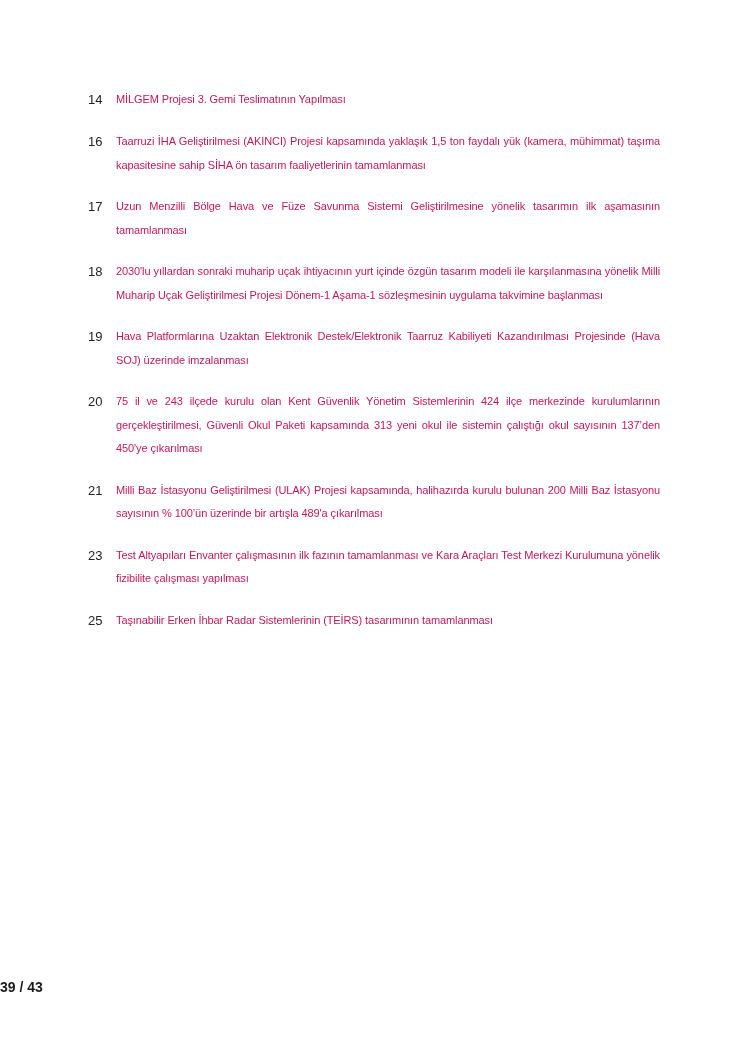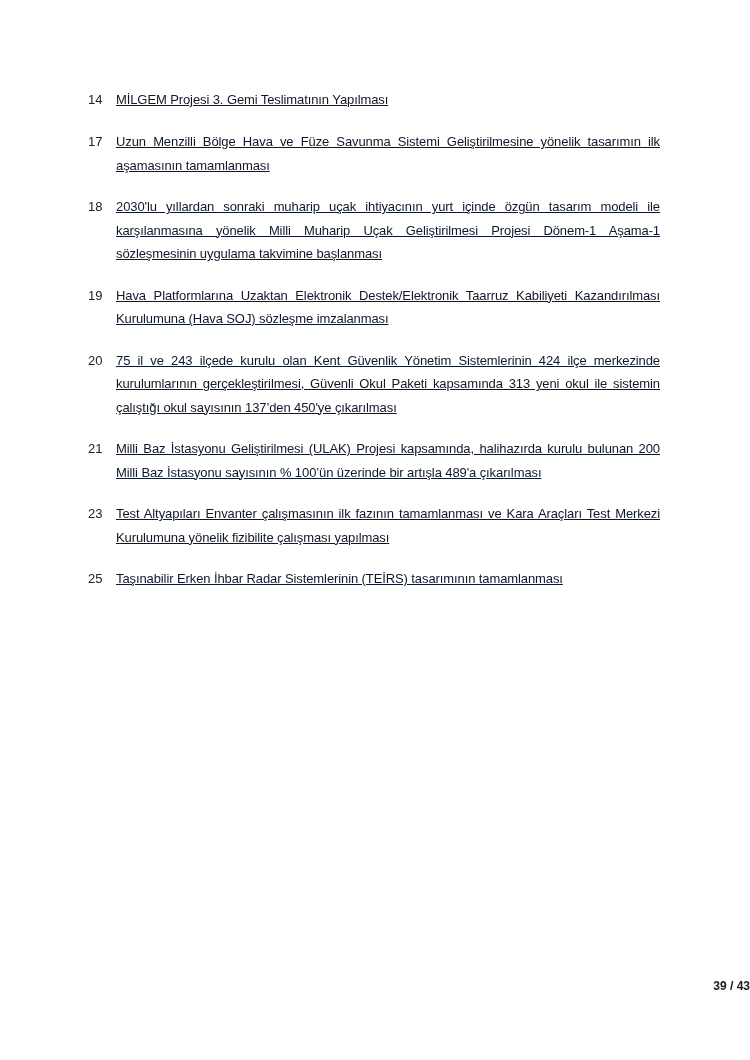--- a/index.html
+++ b/index.html
@@ -8,48 +8,52 @@
       font-family: "Liberation Sans", sans-serif; color: #1a1a1a;
     }
     .page { position: absolute; left: 0; top: 0; width: 750px; height: 1060px; }
     .list { position: absolute; left: 88px; top: 88px; width: 572px; }
     .item { display: flex; align-items: flex-start; margin-bottom: 18px; }
     .num {
       width: 28px; flex: 0 0 28px; font-size: 13px; line-height: 24px;
       color: #222; padding-top: 0px;
     }
     .text {
-      flex: 1; font-size: 13px; line-height: 23.5px; text-align: justify;
-      color: #0f172a; letter-spacing: -0.1px; text-decoration: underline;
+      flex: 1; font-size: 11px; line-height: 23.5px; text-align: justify;
+      color: #be185d; letter-spacing: -0.1px;
     }
     .footer {
       position: absolute; left: 0; width: 750px; top: 979px;
-      text-align: right; font-weight: bold; font-size: 12px; color: #1a1a1a;
+      text-align: left; font-weight: bold; font-size: 14px; color: #1a1a1a;
     }
   </style>
 </head>
 <body>
 
 <div class="page">
   <div class="list">
     <div class="item">
       <span class="num">14</span>
       <span class="text">MİLGEM Projesi 3. Gemi Teslimatının Yapılması</span>
     </div>
     <div class="item">
+      <span class="num">16</span>
+      <span class="text">Taarruzi İHA Geliştirilmesi (AKINCI) Projesi kapsamında yaklaşık 1,5 ton faydalı yük (kamera, mühimmat) taşıma kapasitesine sahip SİHA ön tasarım faaliyetlerinin tamamlanması</span>
+    </div>
+    <div class="item">
       <span class="num">17</span>
       <span class="text">Uzun Menzilli Bölge Hava ve Füze Savunma Sistemi Geliştirilmesine yönelik tasarımın ilk aşamasının tamamlanması</span>
     </div>
     <div class="item">
       <span class="num">18</span>
       <span class="text">2030'lu yıllardan sonraki muharip uçak ihtiyacının yurt içinde özgün tasarım modeli ile karşılanmasına yönelik Milli Muharip Uçak Geliştirilmesi Projesi Dönem-1 Aşama-1 sözleşmesinin uygulama takvimine başlanması</span>
     </div>
     <div class="item">
       <span class="num">19</span>
-      <span class="text">Hava Platformlarına Uzaktan Elektronik Destek/Elektronik Taarruz Kabiliyeti Kazandırılması Kurulumuna (Hava SOJ) sözleşme imzalanması</span>
+      <span class="text">Hava Platformlarına Uzaktan Elektronik Destek/Elektronik Taarruz Kabiliyeti Kazandırılması Projesinde (Hava SOJ) üzerinde imzalanması</span>
     </div>
     <div class="item">
       <span class="num">20</span>
       <span class="text">75 il ve 243 ilçede kurulu olan Kent Güvenlik Yönetim Sistemlerinin 424 ilçe merkezinde kurulumlarının gerçekleştirilmesi, Güvenli Okul Paketi kapsamında 313 yeni okul ile sistemin çalıştığı okul sayısının 137’den 450'ye çıkarılması</span>
     </div>
     <div class="item">
       <span class="num">21</span>
       <span class="text">Milli Baz İstasyonu Geliştirilmesi (ULAK) Projesi kapsamında, halihazırda kurulu bulunan 200 Milli Baz İstasyonu sayısının % 100’ün üzerinde bir artışla 489'a çıkarılması</span>
     </div>
     <div class="item">

